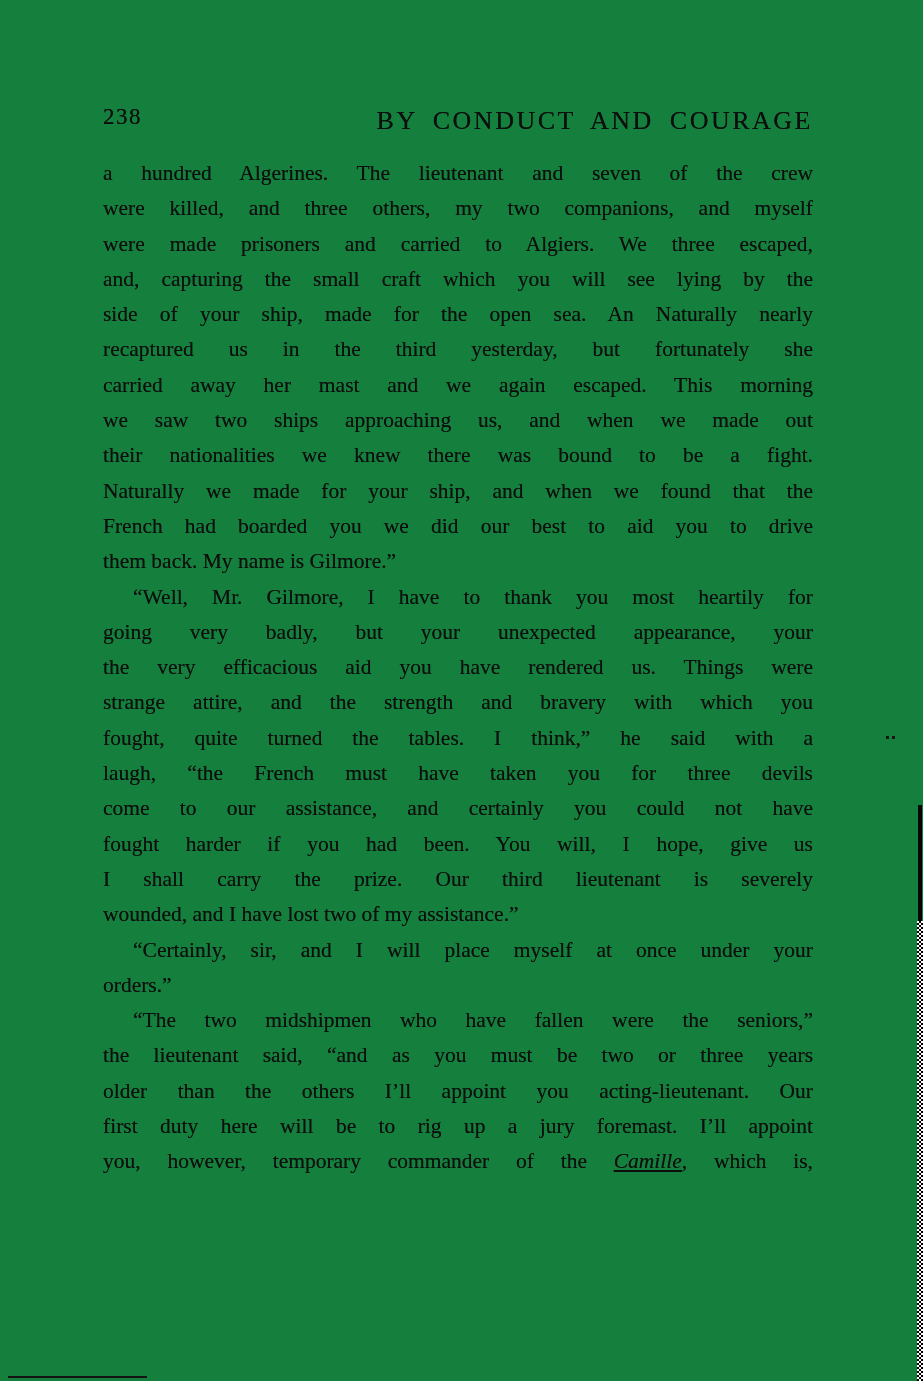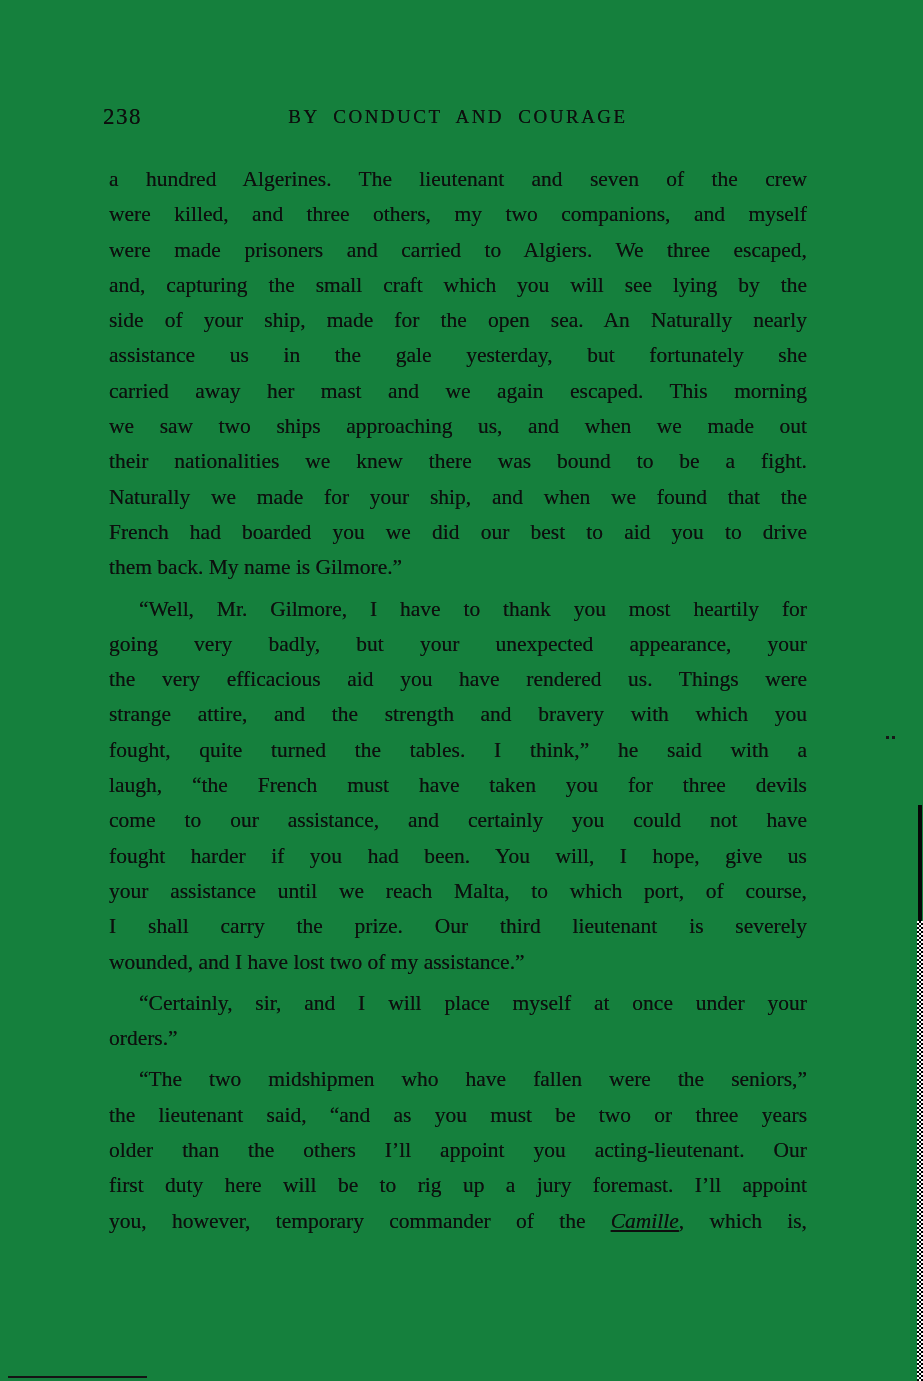--- a/index.html
+++ b/index.html
@@ -22,37 +22,37 @@
   .pageno {
     position: absolute;
     left: 0;
     top: 1px;
     font-size: 23px;
     letter-spacing: 1.5px;
     text-shadow: 0 0 0.5px rgba(0,0,0,0.65);
   }
   .running-title {
     display: block;
-    text-align: center;
-    font-size: 19px;
+    text-align: right;
+    font-size: 26px;
     letter-spacing: 2.5px;
     word-spacing: 7px;
     padding-top: 3px;
     text-shadow: 0 0 0.5px rgba(0,0,0,0.65);
   }
   .text-block {
     position: absolute;
     top: 156px;
     left: 103px;
     width: 710px;
     font-size: 21.5px;
     line-height: 35.3px;
     text-shadow: 0 0 0.5px rgba(0,0,0,0.55);
   }
-  .para { margin: 6px; padding: 0; }
+  .para { margin: 0; padding: 0; }
   .line {
     text-align: justify;
     text-align-last: justify;
   }
   .line.para-end { text-align-last: left; }
   .line.indent-first { text-indent: 30px; }
   .line i { font-style: italic; text-decoration: underline; }
 
   
   .artifact-edge-solid {
@@ -99,38 +99,37 @@
     <span class="running-title">BY CONDUCT AND COURAGE</span>
   </div>
 
   <div class="text-block" id="text-block">
       <div class="para">
         <div class="line">a hundred Algerines. The lieutenant and seven of the crew</div>
         <div class="line">were killed, and three others, my two companions, and myself</div>
         <div class="line">were made prisoners and carried to Algiers. We three escaped,</div>
         <div class="line">and, capturing the small craft which you will see lying by the</div>
         <div class="line">side of your ship, made for the open sea. An Naturally nearly</div>
-        <div class="line">assistance us in the gale yesterday, but fortunately she</div>
+        <div class="line">recaptured us in the third yesterday, but fortunately she</div>
         <div class="line">carried away her mast and we again escaped. This morning</div>
         <div class="line">we saw two ships approaching us, and when we made out</div>
         <div class="line">their nationalities we knew there was bound to be a fight.</div>
         <div class="line">Naturally we made for your ship, and when we found that the</div>
         <div class="line">French had boarded you we did our best to aid you to drive</div>
         <div class="line para-end">them back. My name is Gilmore.”</div>
       </div>
       <div class="para">
         <div class="line indent-first">“Well, Mr. Gilmore, I have to thank you most heartily for</div>
         <div class="line">going very badly, but your unexpected appearance, your</div>
         <div class="line">the very efficacious aid you have rendered us. Things were</div>
         <div class="line">strange attire, and the strength and bravery with which you</div>
         <div class="line">fought, quite turned the tables. I think,” he said with a</div>
         <div class="line">laugh, “the French must have taken you for three devils</div>
         <div class="line">come to our assistance, and certainly you could not have</div>
         <div class="line">fought harder if you had been. You will, I hope, give us</div>
-        <div class="line">your assistance until we reach Malta, to which port, of course,</div>
         <div class="line">I shall carry the prize. Our third lieutenant is severely</div>
         <div class="line para-end">wounded, and I have lost two of my assistance.”</div>
       </div>
       <div class="para">
         <div class="line indent-first">“Certainly, sir, and I will place myself at once under your</div>
         <div class="line para-end">orders.”</div>
       </div>
       <div class="para">
         <div class="line indent-first">“The two midshipmen who have fallen were the seniors,”</div>
         <div class="line">the lieutenant said, “and as you must be two or three years</div>

